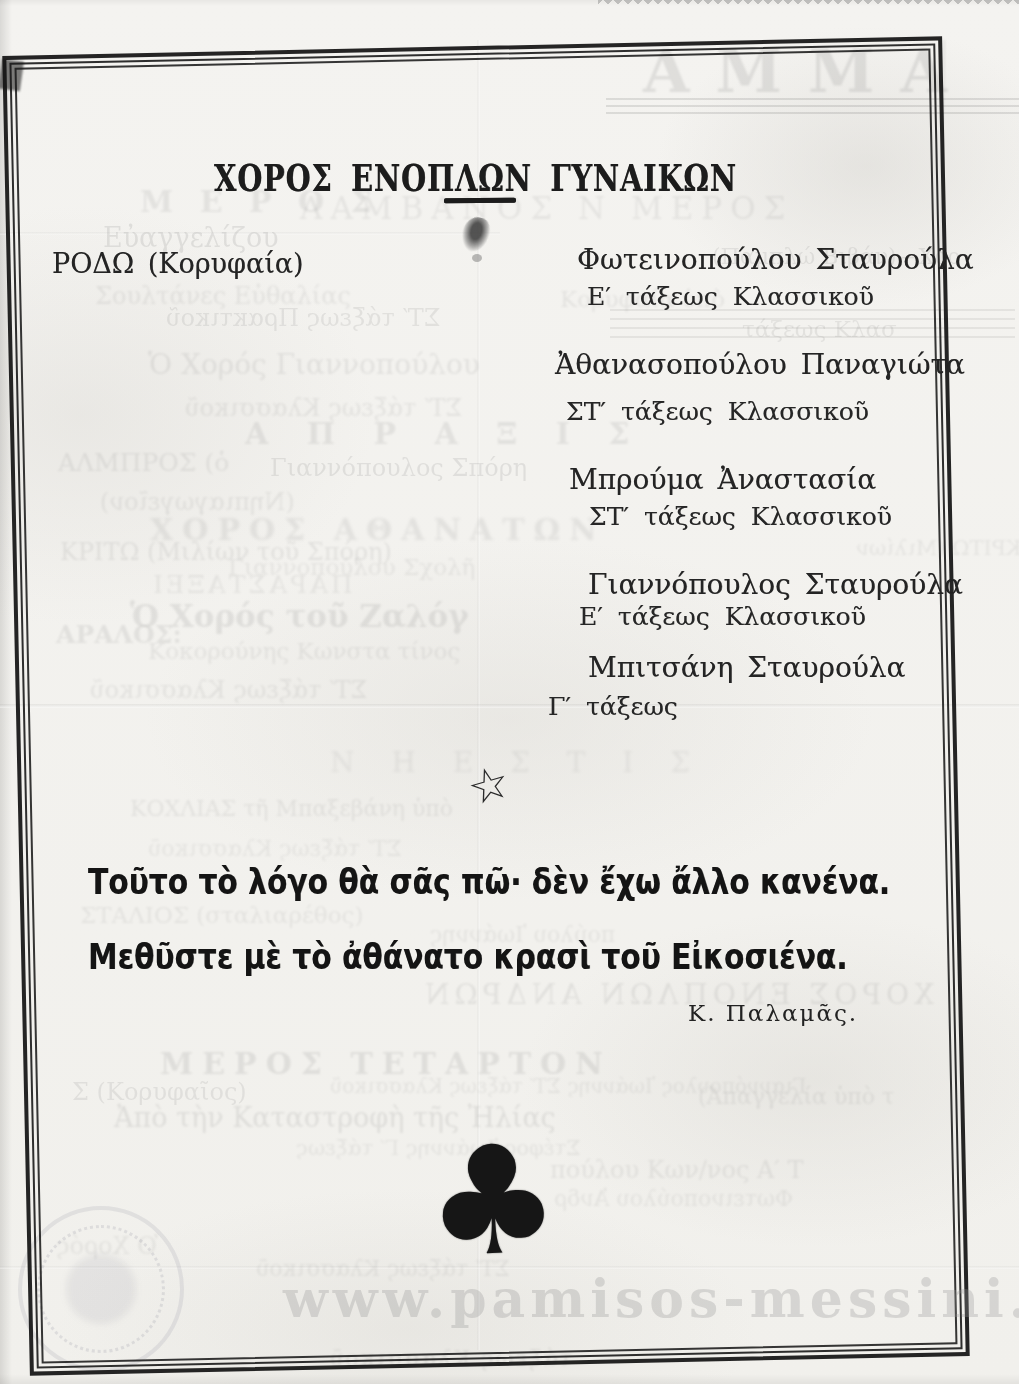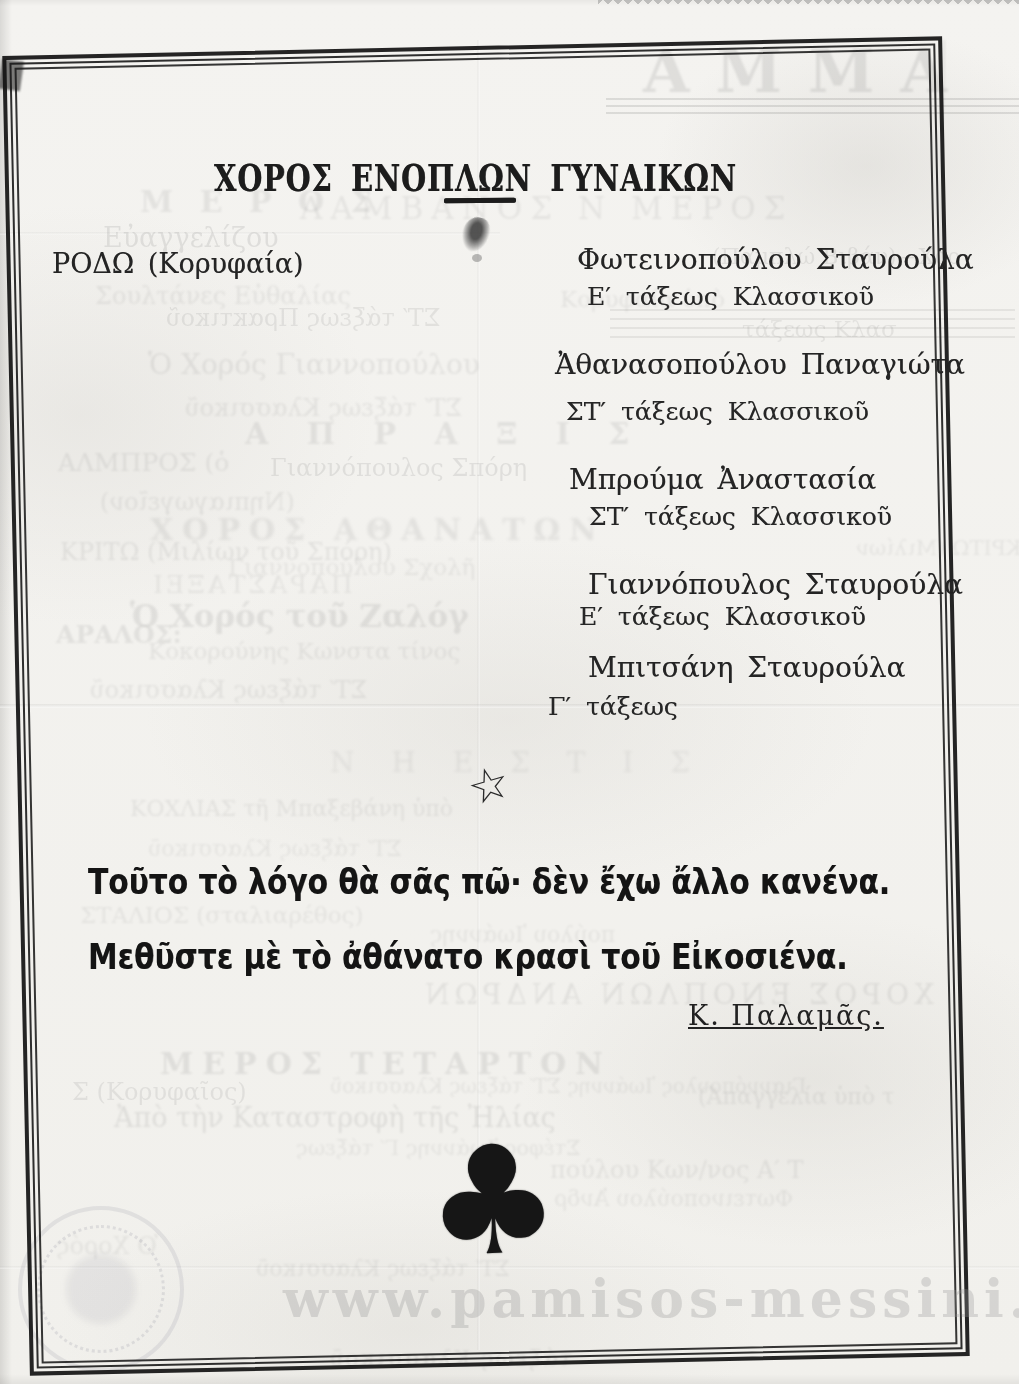--- a/index.html
+++ b/index.html
@@ -50,21 +50,21 @@
   .title{position:absolute;left:214px;top:130px;font-size:38px;letter-spacing:1px;word-spacing:10px;
     color:#1c1c1c;white-space:nowrap;transform:scale(.76,1);transform-origin:left top;text-shadow:.4px 0 0 rgba(0,0,0,.55);}
   .title-rule{position:absolute;left:444px;top:198px;width:72px;height:5px;background:#1c1c1c;transform:rotate(-.6deg);border-radius:2px;box-shadow:0 0 .6px rgba(0,0,0,.7);}
   .lead{position:absolute;left:52px;top:248px;font-size:27px;word-spacing:5px;color:#242424;white-space:nowrap;text-shadow:.3px 0 0 rgba(0,0,0,.4);}
   .ename{position:absolute;font-size:28px;word-spacing:5px;color:#242424;white-space:nowrap;text-shadow:.3px 0 0 rgba(0,0,0,.4);}
   .egrade{position:absolute;font-size:25px;word-spacing:7px;color:#262626;white-space:nowrap;text-shadow:.3px 0 0 rgba(0,0,0,.35);}
   .star{position:absolute;left:468px;top:762px;font-size:46px;line-height:1;color:#2a2a2a;transform:rotate(-16deg);font-family:"DejaVu Sans",sans-serif;}
   .q{position:absolute;left:88px;font-family:"DejaVu Sans",sans-serif;font-weight:bold;font-size:33px;color:#141414;
      white-space:nowrap;transform:scale(.9,1.08);transform-origin:left top;text-shadow:.4px 0 0 rgba(0,0,0,.5);}
   .q1{top:861px;} .q2{top:936px;}
-  .attrib{position:absolute;left:688px;top:1000px;font-size:27px;letter-spacing:2px;color:#222;white-space:nowrap;text-decoration:underline;}
+  .attrib{position:absolute;left:688px;top:1000px;font-size:23px;letter-spacing:2px;color:#222;white-space:nowrap;}
   .club{position:absolute;left:418px;top:1126px;width:150px;text-align:center;font-size:150px;line-height:1;
     font-family:"DejaVu Sans",sans-serif;color:#161616;transform:rotate(-2deg);text-shadow:0 0 1.5px rgba(0,0,0,.6);}
   .blot{position:absolute;left:462px;top:217px;width:27px;height:35px;border-radius:52% 40% 58% 44%;
     background:radial-gradient(ellipse at 50% 40%, rgba(55,55,55,.85) 0 28%, rgba(110,110,110,.5) 55%, transparent 72%);
     transform:rotate(14deg);filter:blur(.4px);}
   .blot-b{position:absolute;left:472px;top:254px;width:10px;height:8px;border-radius:50%;background:rgba(90,90,90,.4);filter:blur(.6px);}
   .watermark{position:absolute;left:283px;top:1268px;font-size:52px;font-weight:bold;letter-spacing:5px;
     color:rgba(148,148,148,.30);white-space:nowrap;filter:blur(.6px);font-family:"DejaVu Serif",serif;}
 </style>
 </head>

